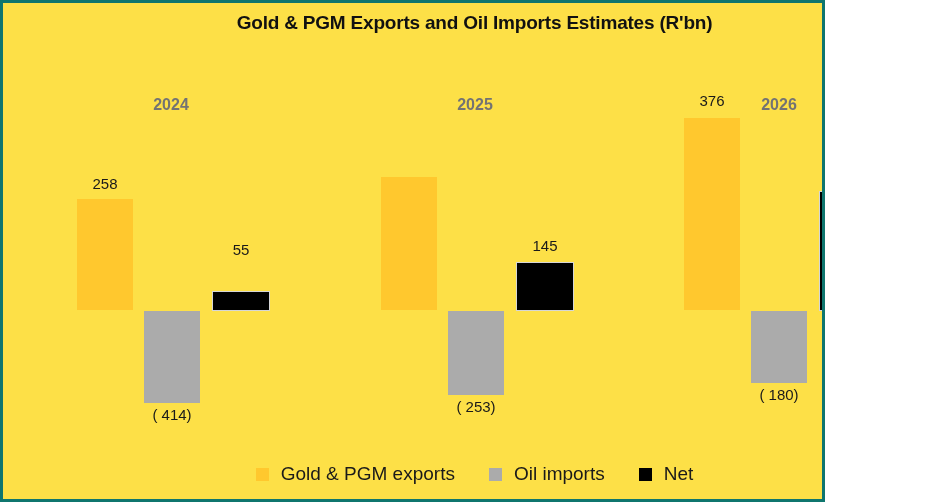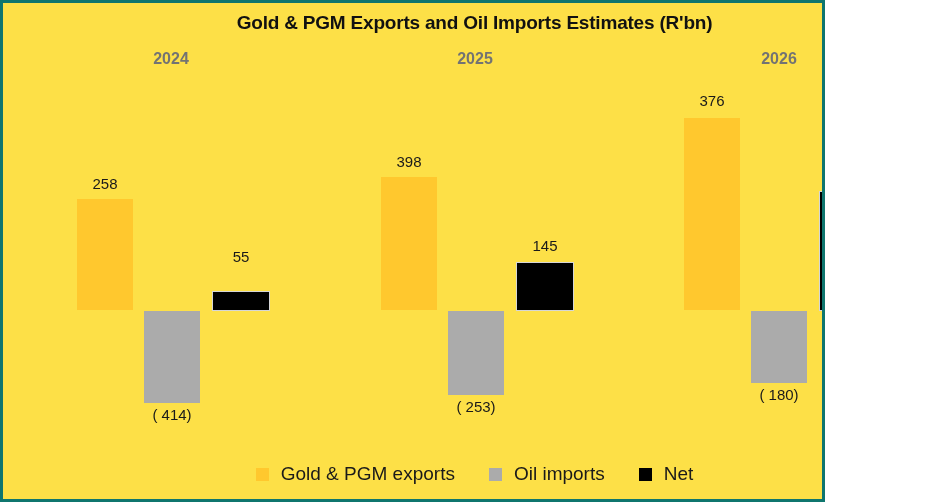--- a/index.html
+++ b/index.html
@@ -30,20 +30,21 @@
     color: #111111;
     letter-spacing: -0.2px;
   }
   .group-label {
     position: absolute;
     font-size: 16px;
     font-weight: bold;
     color: #737373;
     text-align: center;
     white-space: nowrap;
+    margin-top: 46px;
   }
   .plot-area {
     position: absolute;
     left: 0;
     top: 0;
     width: 943px;
     height: 440px;
   }
   .bar {
     position: absolute;
@@ -102,24 +103,23 @@
 
   <div id="chart-title">Gold &amp; PGM Exports and Oil Imports Estimates (R'bn)</div>
 
   <div class="plot-area" id="plot-area">
       <div class="group-label" style="left: 108px; top: 47px; width: 120px;">2024</div>
       <div class="bar series-gold" style="left: 74px; top: 196px; width: 56px; height: 111px;"></div>
       <div class="bar-label" style="left: 42px; top: 172px; width: 120px;">258</div>
       <div class="bar series-oil" style="left: 141px; top: 308px; width: 56px; height: 92px;"></div>
       <div class="bar-label" style="left: 109px; top: 403px; width: 120px;">( 414)</div>
       <div class="bar series-net" style="left: 209px; top: 288px; width: 58px; height: 20px;"></div>
-      <div class="bar-label" style="left: 178px; top: 245px; width: 120px; text-align: center;">55</div>
+      <div class="bar-label" style="left: 178px; top: 238px; width: 120px; text-align: center;">55</div>
       <div class="group-label" style="left: 412px; top: 47px; width: 120px;">2025</div>
       <div class="bar series-gold" style="left: 378px; top: 174px; width: 56px; height: 133px;"></div>
-      <div class="bar-label" style="left: 346px; top: 150px; width: 120px;">398</div>
       <div class="bar series-oil" style="left: 445px; top: 308px; width: 56px; height: 84px;"></div>
       <div class="bar-label" style="left: 413px; top: 395px; width: 120px;">( 253)</div>
       <div class="bar series-net" style="left: 513px; top: 259px; width: 58px; height: 49px;"></div>
       <div class="bar-label" style="left: 482px; top: 234px; width: 120px;">145</div>
       <div class="group-label" style="left: 716px; top: 47px; width: 120px;">2026</div>
       <div class="bar series-gold" style="left: 681px; top: 115px; width: 56px; height: 192px;"></div>
       <div class="bar-label" style="left: 649px; top: 89px; width: 120px;">376</div>
       <div class="bar series-oil" style="left: 748px; top: 308px; width: 56px; height: 72px;"></div>
       <div class="bar-label" style="left: 716px; top: 383px; width: 120px;">( 180)</div>
       <div class="bar series-net" style="left: 816px; top: 188px; width: 58px; height: 120px;"></div>

